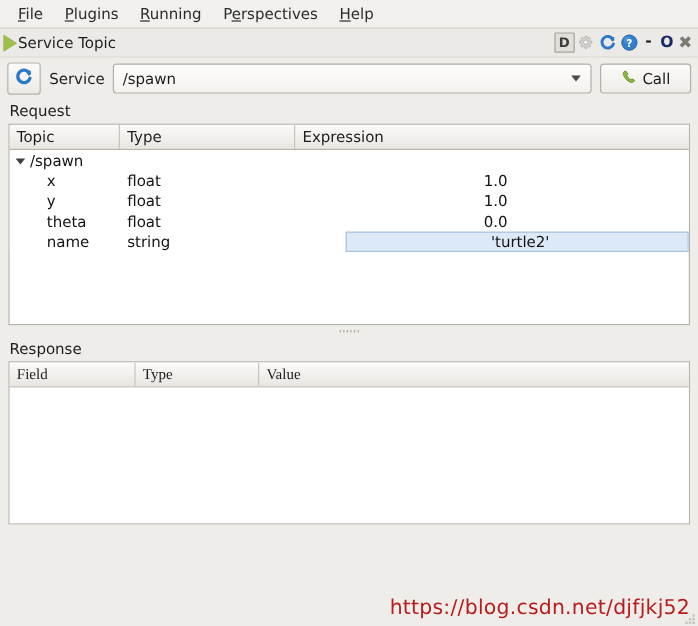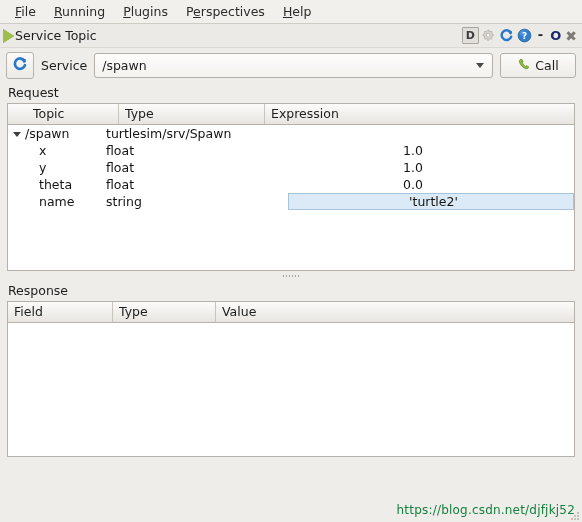--- a/index.html
+++ b/index.html
@@ -311,22 +311,22 @@
   .splitter b {
     display: block;
     width: 1px; height: 2px;
     background: #a9a59e;
   }
 
   .watermark {
     position: absolute;
     right: 7px;
     bottom: 5px;
-    font-size: 12px;
-    color: #15803d;
+    font-size: 17px;
+    color: #b91c1c;
     letter-spacing: .2px;
     user-select: none;
   }
   .corner-grip {
     position: absolute;
     right: 3px; bottom: 2px;
     width: 10px; height: 10px;
   }
   .corner-grip b {
     position: absolute;
@@ -335,22 +335,22 @@
   }
 </style>
 </head>
 <body>
 
 <div id="app">
 
 
   <div class="menubar">
     <div class="menu-item"><span class="mn">F</span><span>ile</span></div>
+    <div class="menu-item"><span class="mn">P</span><span>lugins</span></div>
     <div class="menu-item"><span class="mn">R</span><span>unning</span></div>
-    <div class="menu-item"><span class="mn">P</span><span>lugins</span></div>
     <div class="menu-item"><span>P</span><span class="mn">e</span><span>rspectives</span></div>
     <div class="menu-item"><span class="mn">H</span><span>elp</span></div>
   </div>
 
   <div class="plugin-bar">
     <span class="play-icon"></span>
     <span class="plugin-title">Service Topic</span>
     <div class="pbtns">
       <div class="pbtn dock">D</div>
       <div class="pbtn">
@@ -400,29 +400,28 @@
           <path d="M4.3 2.6c-1.1.5-1.9 1.7-1.5 3.1.6 2.3 2.6 5.2 5.1 6.7 1.6 1 3.3 1.4 4.4.6.7-.5 1.1-1.2 1.2-1.7l-2.4-1.4c-.4.5-.9.9-1.4.7-1.2-.5-2.8-2.2-3.4-3.6-.2-.5.2-1 .7-1.4L5.7 2.9z" fill="#8cba3f" stroke="#5e8522" stroke-width="0.8" stroke-linejoin="round"></path>
         </svg>
       </span>
       <span>Call</span>
     </div>
   </div>
 
   <div class="section-label">Request</div>
   <div class="table-wrap" style="height:168px;">
     <div class="thead">
-      <div class="th" style="width:92px;margin-left:19px;">Topic</div>
+      <div class="th" style="width:92px;">Topic</div>
       <div class="th" style="width:146px;">Type</div>
       <div class="th" style="flex:1 1 auto;">Expression</div>
     </div>
     <div class="tbody">
 
       <div class="trow">
         <div class="td" style="width:92px;padding-left:5px;"><span class="twisty"></span><span>/spawn</span></div>
-        <div class="td" style="width:146px;">turtlesim/srv/Spawn</div>
         <div class="td expr" style="flex:1 1 auto;"></div>
       </div>
 
       <div class="trow">
         <div class="td" style="width:92px;padding-left:5px;"><span class="indent"></span><span>x</span></div>
         <div class="td" style="width:146px;">float</div>
         <div class="td expr" style="flex:1 1 auto;">1.0</div>
       </div>
 
       <div class="trow">
@@ -449,21 +448,21 @@
   <div class="splitter">
     <b></b>
       <b></b>
       <b></b>
       <b></b>
       <b></b>
       <b></b>
   </div>
 
   <div class="section-label">Response</div>
-  <div class="table-wrap" style="height:156px;">
+  <div class="table-wrap" style="height:136px;font-family:Liberation Serif, serif;">
     <div class="thead">
       <div class="th" style="width:105px;">Field</div>
       <div class="th" style="width:103px;">Type</div>
       <div class="th" style="flex:1 1 auto;">Value</div>
     </div>
     <div class="tbody" style="height:134px;"></div>
   </div>
 
   <div class="watermark">https://blog.csdn.net/djfjkj52</div>
 

